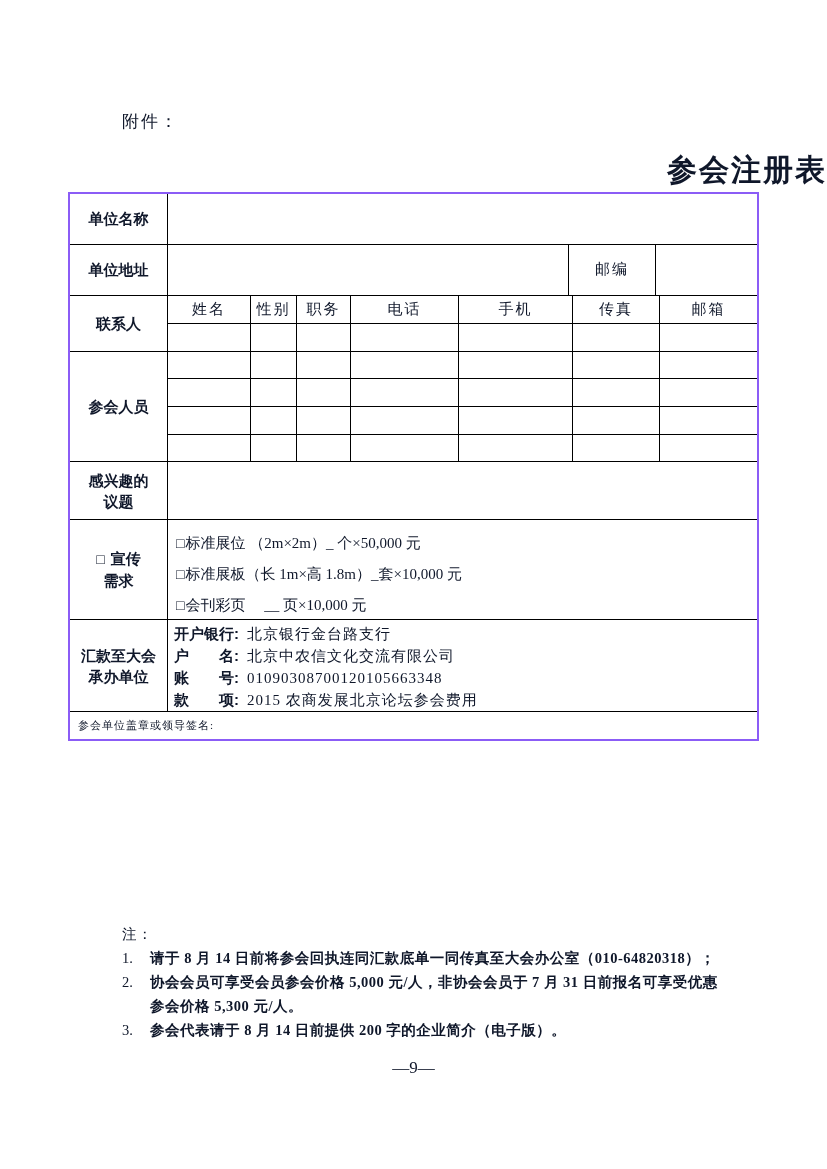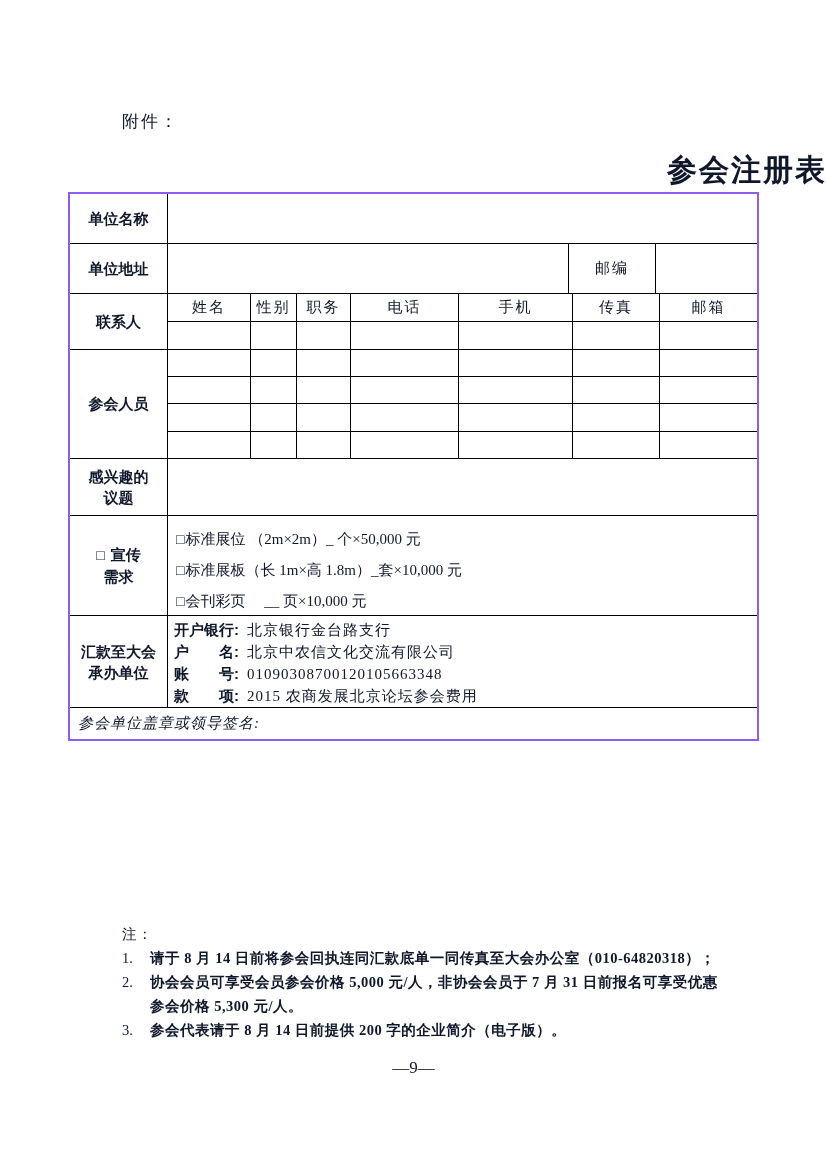--- a/index.html
+++ b/index.html
@@ -52,21 +52,21 @@
   .option-line { height:31px; display:flex; align-items:center; font-size:15px; }
   .checkbox { font-size:14px; margin-right:1px; }
   .lbl .checkbox { margin-right:6px; font-weight:normal; }
   .bank { flex:1; padding:3px 0 0 6px; }
   .bank-line { height:22px; display:flex; align-items:center; font-size:15px; }
   .bank-label {
     font-family:"Liberation Sans","DejaVu Sans",sans-serif;
     font-weight:bold; margin-right:8px; white-space:pre;
   }
   .bank-value { letter-spacing:1px; }
-  .signature { flex:1; padding:6px 8px; font-size:15px; letter-spacing:1px;font-style:italic; }
+  .signature { flex:1; padding:6px 8px; font-size:11px; letter-spacing:1px; }
   
   .notes { position:absolute; left:122px; top:922px; width:604px; font-size:14.5px; line-height:24px; }
   .note-head { letter-spacing:1px; }
   .note-item { display:flex; }
   .note-num { width:28px; flex:none; }
   .note-text { flex:1; letter-spacing:0.5px;font-weight:bold; }
   .pageno { position:absolute; left:0; top:1058px; width:100%; text-align:center; font-size:17px; }
 </style>
 </head>
 <body>

